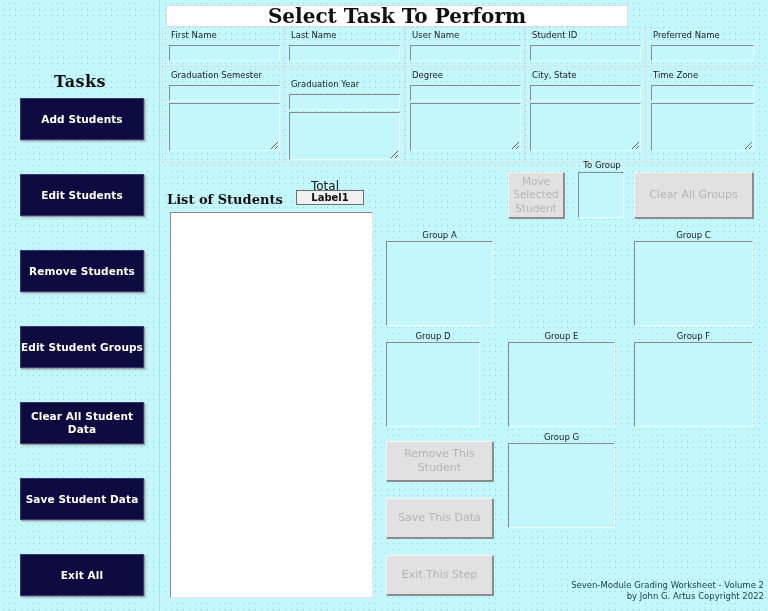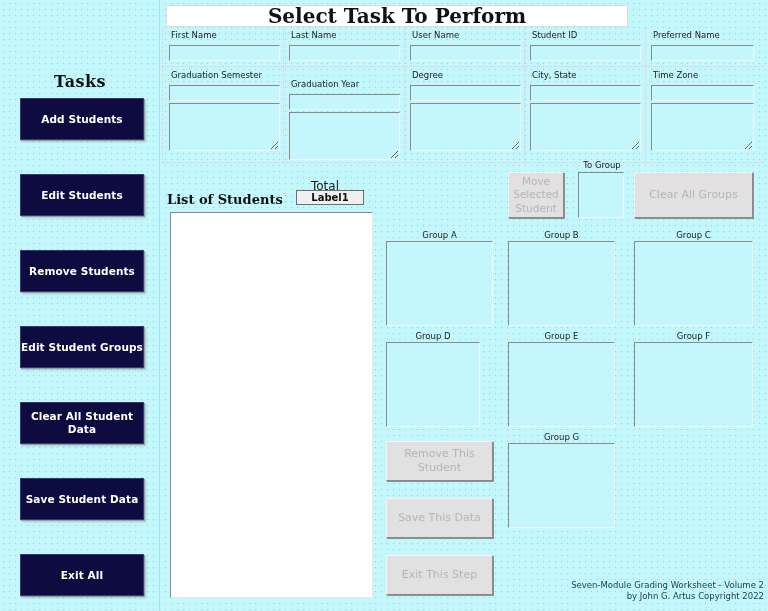--- a/index.html
+++ b/index.html
@@ -219,24 +219,20 @@
 
   <div class="abs togroup-lbl">To Group</div>
   <div class="abs togroup-box"></div>
 
   <div class="abs gbtn" style="left:634px;top:172px;width:119px;height:46px;">Clear All Groups</div>
 
   <div class="grp-wrap" style="left:386px;top:230px;width:107px;">
     <div class="grp-lbl">Group A</div>
     <div class="grp-box" style="height:85px;"></div>
   </div>
-  <div class="grp-wrap" style="left:508px;top:230px;width:107px;">
-    <div class="grp-lbl">Group B</div>
-    <div class="grp-box" style="height:85px;"></div>
-  </div>
   <div class="grp-wrap" style="left:634px;top:230px;width:119px;">
     <div class="grp-lbl">Group C</div>
     <div class="grp-box" style="height:85px;"></div>
   </div>
 
   <div class="grp-wrap" style="left:386px;top:331px;width:94px;">
     <div class="grp-lbl">Group D</div>
     <div class="grp-box" style="height:85px;"></div>
   </div>
   <div class="grp-wrap" style="left:508px;top:331px;width:107px;">

